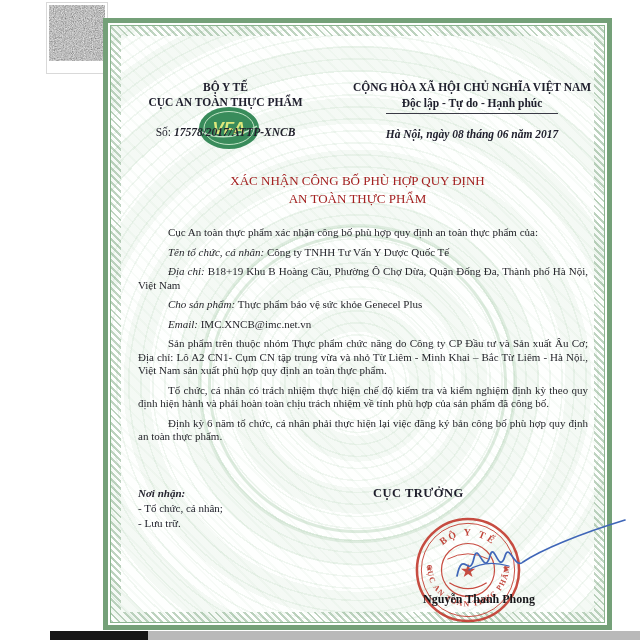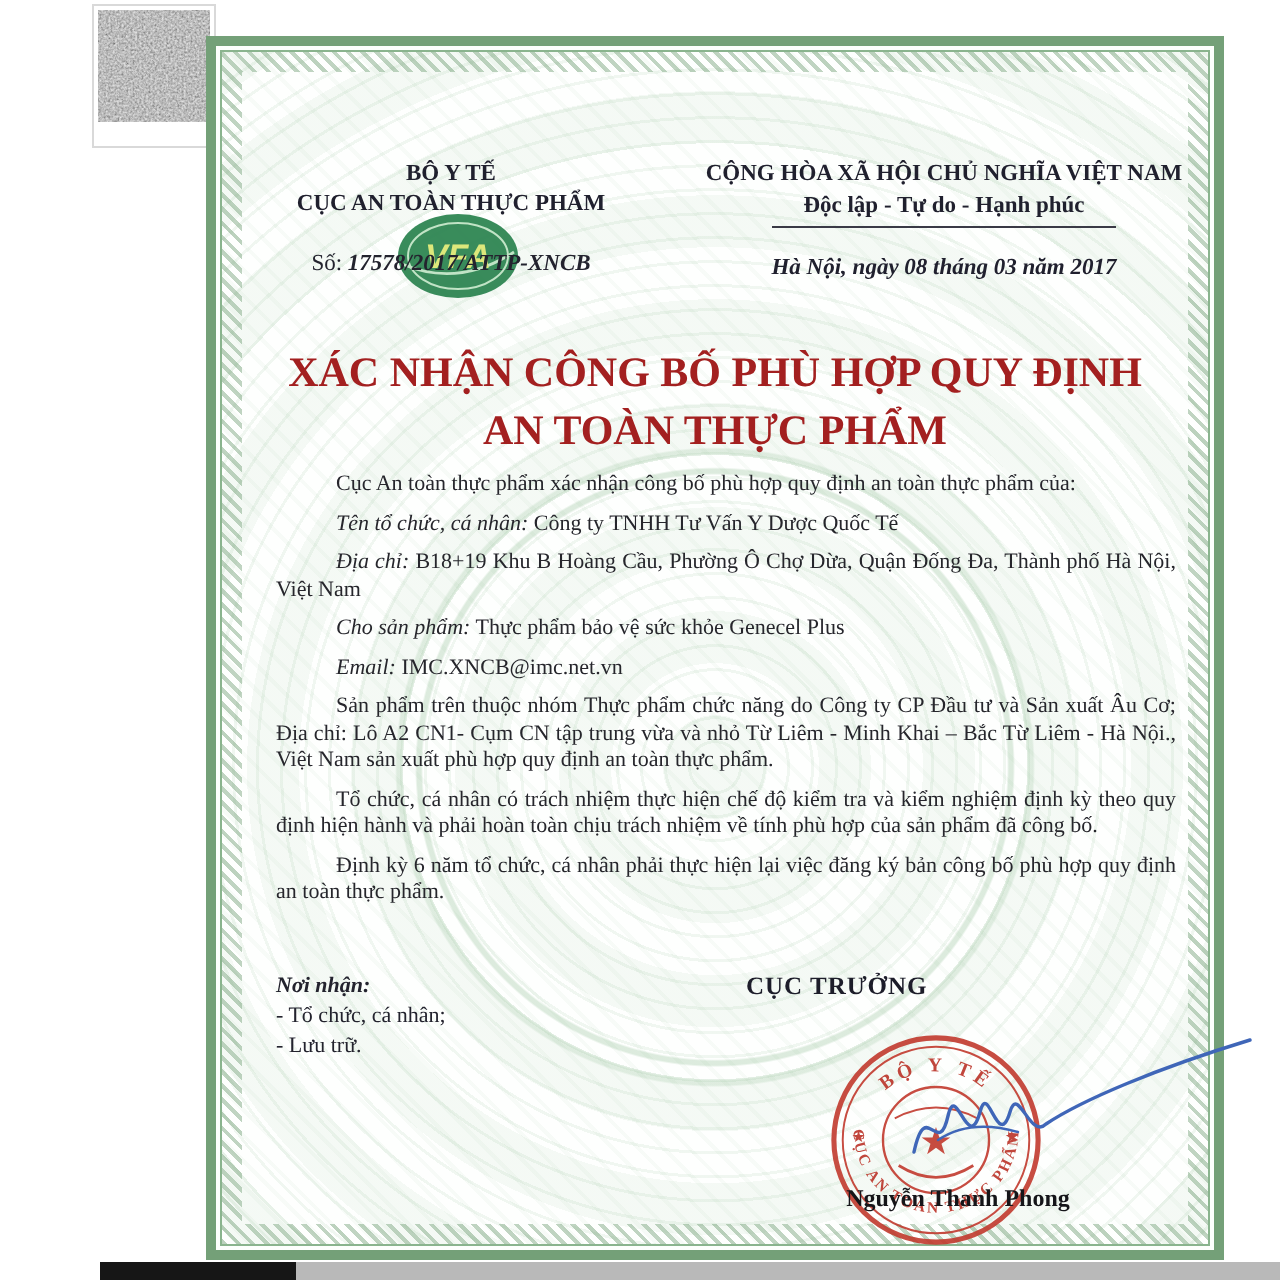--- a/index.html
+++ b/index.html
@@ -32,23 +32,23 @@
   .so-line{margin-top:15px;font-weight:normal;color:#23232e;position:relative;z-index:2;}
   .so-line .num{font-style:italic;font-weight:bold;}
   .hdr-right{position:absolute;left:222px;top:54px;width:278px;text-align:center;
     color:#20202e;font-size:11.5px;line-height:1.3;z-index:2;}
   .hdr-right .motto1{font-weight:bold;}
   .hdr-right .motto2{font-weight:bold;display:inline-block;padding:1px 16px 2px;
     border-bottom:1.2px solid #3a3a46;}
   .hdr-right .pdate{font-style:italic;font-weight:bold;margin-top:13px;}
   
   .cert-title{position:absolute;left:0;right:0;top:146px;text-align:center;
-    color:#a32020;font-weight:bold;font-size:21px;line-height:1.4;z-index:2;}
+    color:#a32020;font-weight:normal;font-size:13px;line-height:1.4;z-index:2;}
   
-  .body-txt{position:absolute;left:27px;top:210px;width:450px;z-index:2;
+  .body-txt{position:absolute;left:27px;top:200px;width:450px;z-index:2;
     font-size:11px;line-height:13.5px;color:#26262c;text-align:justify;}
   .body-txt p{margin:0 0 6px;text-indent:30px;}
   .lbl{font-style:italic;}
   .phone-line{position:relative;}
   .phone-line .fax{position:absolute;left:273px;top:0;}
   
   .noi-nhan{position:absolute;left:27px;top:460px;z-index:2;font-size:11px;
     line-height:1.35;color:#23232e;}
   .noi-nhan .nn-label{font-weight:bold;font-style:italic;}
   .director{position:absolute;left:262px;top:460px;width:210px;text-align:left;
@@ -93,21 +93,21 @@
       <div>CỤC AN TOÀN THỰC PHẨM</div>
       <div class="so-line">
         <span>Số:</span>
         <span class="num">17578/2017/ATTP-XNCB</span>
       </div>
     </div>
 
     <div class="hdr-right">
       <div class="motto1">CỘNG HÒA XÃ HỘI CHỦ NGHĨA VIỆT NAM</div>
       <div><span class="motto2">Độc lập - Tự do - Hạnh phúc</span></div>
-      <div class="pdate">Hà Nội, ngày 08 tháng 03 năm 2017</div>
+      <div class="pdate">Hà Nội, ngày 08 tháng 06 năm 2017</div>
     </div>
 
     <div class="cert-title">
       <div>XÁC NHẬN CÔNG BỐ PHÙ HỢP QUY ĐỊNH</div>
       <div>AN TOÀN THỰC PHẨM</div>
     </div>
 
     <div class="body-txt">
       <p>Cục An toàn thực phẩm xác nhận công bố phù hợp quy định an toàn thực phẩm của:</p>
       <p><span class="lbl">Tên tổ chức, cá nhân:</span> <span>Công ty TNHH Tư Vấn Y Dược Quốc Tế</span></p>

